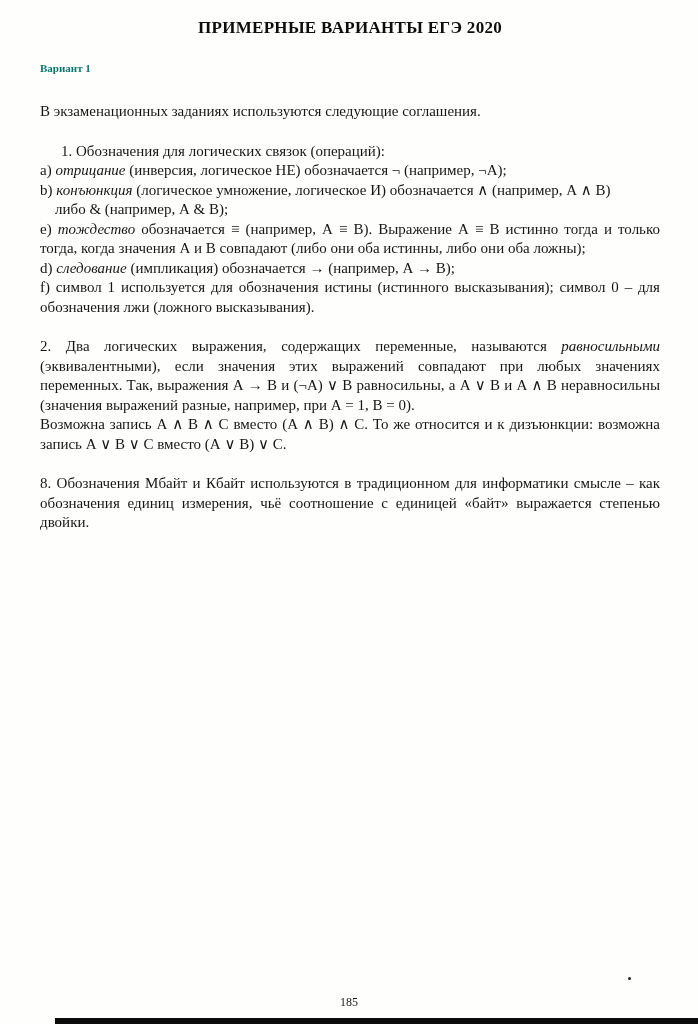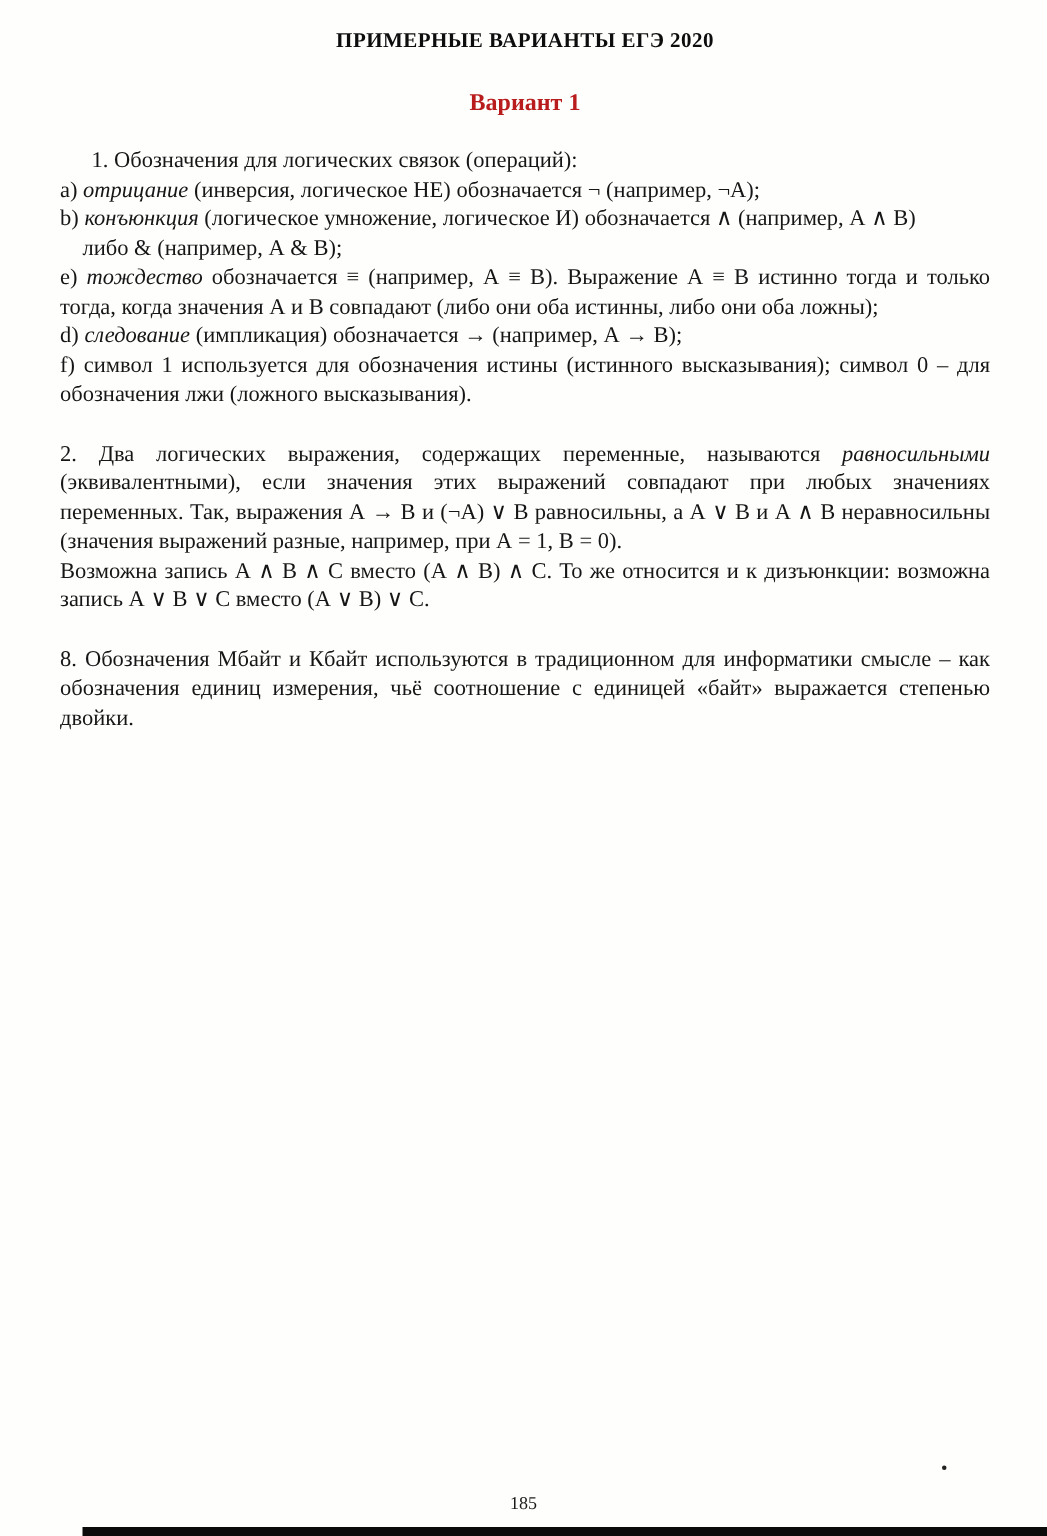--- a/index.html
+++ b/index.html
@@ -16,32 +16,31 @@
     background: #fefefd;
     overflow: hidden;
   }
   .content {
     padding: 16px 38px 0 40px;
     font-size: 15px;
     line-height: 19.5px;
   }
   .title {
     text-align: center;
-    font-size: 14px;
+    font-size: 17px;
     font-weight: bold;
     letter-spacing: 0.3px;
     margin-top: 2px;
     color: #0d0d0d;
   }
   .subtitle {
-    text-align: center;
-    font-size: 16px;
+    font-size: 11px;
     font-weight: bold;
     margin-top: 21px;
-    color: #b91c1c;
+    color: #0f766e;
   }
   .para {
     text-align: justify;
   }
   .intro { margin-top: 24px; }
   .s1-heading { margin-top: 20px; margin-left: 21px; }
   .item { margin: 0; }
   .item i { font-style: italic; }
   .cont {
     display: block;
@@ -78,20 +77,21 @@
 </style>
 </head>
 <body>
 
 <div class="page">
   <div class="content">
 
     <h1 class="title">ПРИМЕРНЫЕ ВАРИАНТЫ ЕГЭ 2020</h1>
     <h2 class="subtitle">Вариант 1</h2>
 
+    <p class="para intro">В экзаменационных заданиях используются следующие соглашения.</p>
 
     <p class="para s1-heading">1. Обозначения для логических связок (операций):</p>
 
     <div>
       <p class="para item"><span>a) </span><i>отрицание</i><span> (инверсия, логическое НЕ) обозначается ¬ (например, ¬А);</span></p>
 
       <p class="para item"><span>b) </span><i>конъюнкция</i><span> (логическое умножение, логическое И) обозначается ∧  (например, А ∧ В)</span><span class="cont">либо &amp; (например, А &amp; В);</span></p>
 
 
       <p class="para item"><span>e) </span><i>тождество</i><span> обозначается ≡ (например, А ≡ В). Выражение А ≡ В истинно тогда и только тогда, когда значения А и В совпадают (либо они оба истинны, либо они оба ложны);</span></p>

